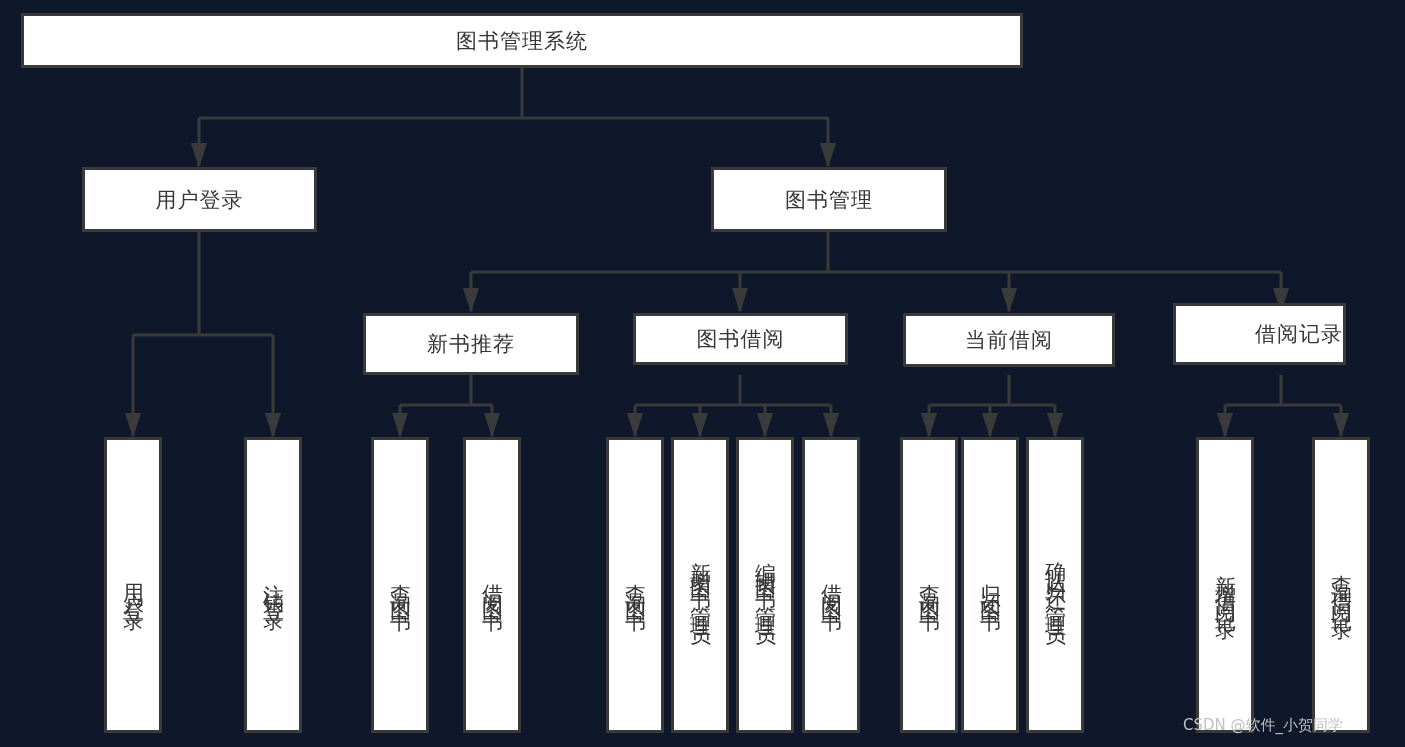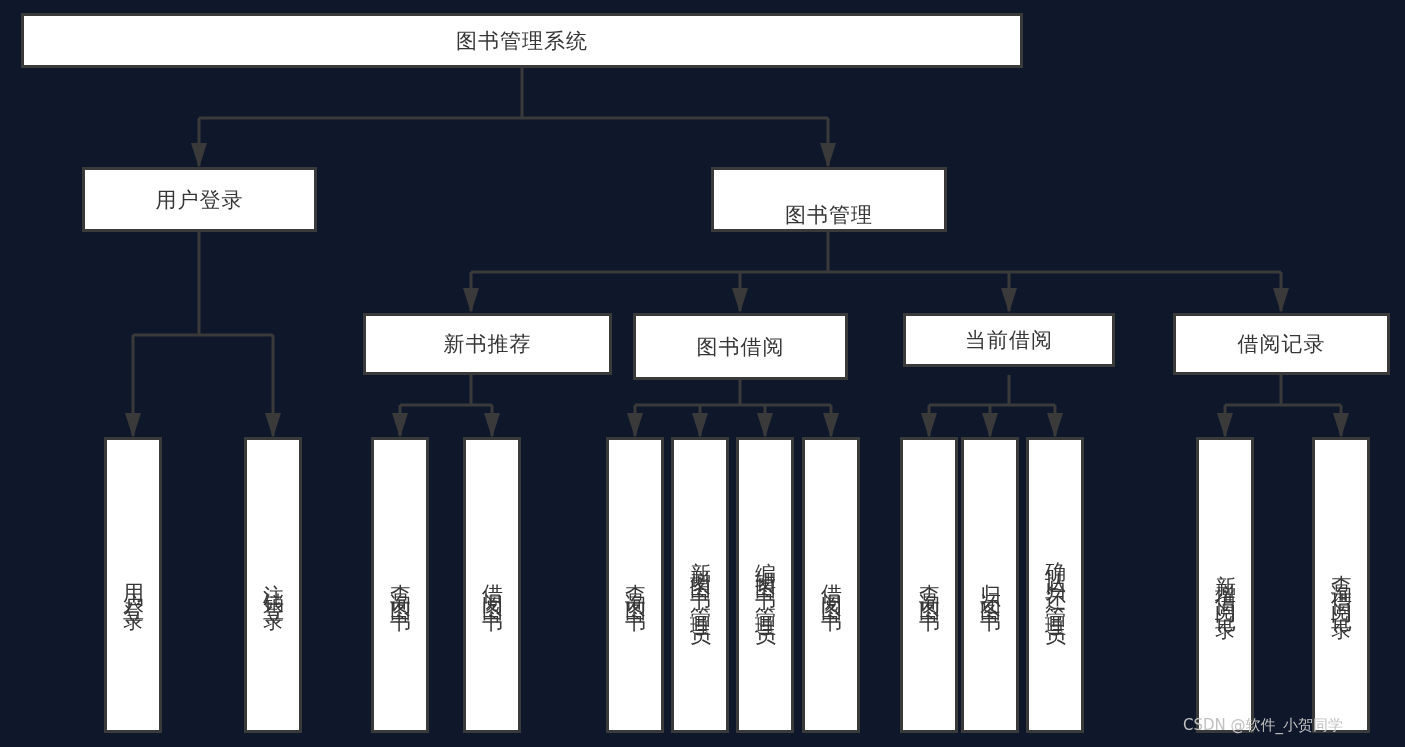--- a/index.html
+++ b/index.html
@@ -95,34 +95,34 @@
     <polygon points="1333,413 1349,413 1341,438"></polygon>
   </svg>
 
   <div class="box" style="left:21px; top:13px; width:1002px; height:55px;">
     <span>图书管理系统</span>
   </div>
 
   <div class="box" style="left:711px0; left:82px; top:167px; width:235px; height:65px;">
     <span>用户登录</span>
   </div>
-  <div class="box" style="left:711px; top:167px; width:236px; height:65px;align-items:flex-end;">
+  <div class="box" style="left:711px; top:167px; width:236px; height:65px;">
     <span>图书管理</span>
   </div>
 
-  <div class="box" style="left:363px; top:313px; width:249px; height:62px;">
+  <div class="box" style="left:363px; top:313px; width:216px; height:62px;">
     <span>新书推荐</span>
   </div>
-  <div class="box" style="left:633px; top:313px; width:215px; height:67px;">
+  <div class="box" style="left:633px; top:313px; width:215px; height:52px;">
     <span>图书借阅</span>
   </div>
   <div class="box" style="left:903px; top:313px; width:212px; height:54px;">
     <span>当前借阅</span>
   </div>
-  <div class="box" style="left:1173px; top:313px; width:217px; height:62px;">
+  <div class="box" style="left:1173px; top:303px; width:173px; height:62px;justify-content:flex-end;">
     <span>借阅记录</span>
   </div>
 
   <div class="box vbox" style="left:104px; top:437px; width:58px; height:296px;">
     <span>用户登录</span>
   </div>
   <div class="box vbox" style="left:244px; top:437px; width:58px; height:296px;">
     <span>注销登录</span>
   </div>
 

